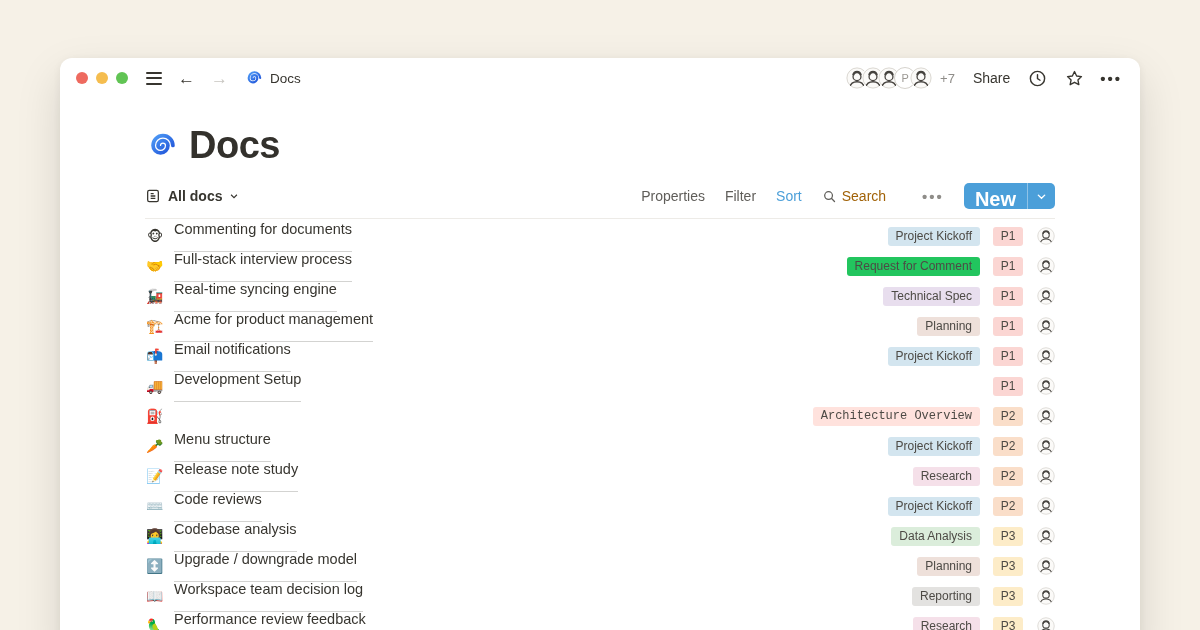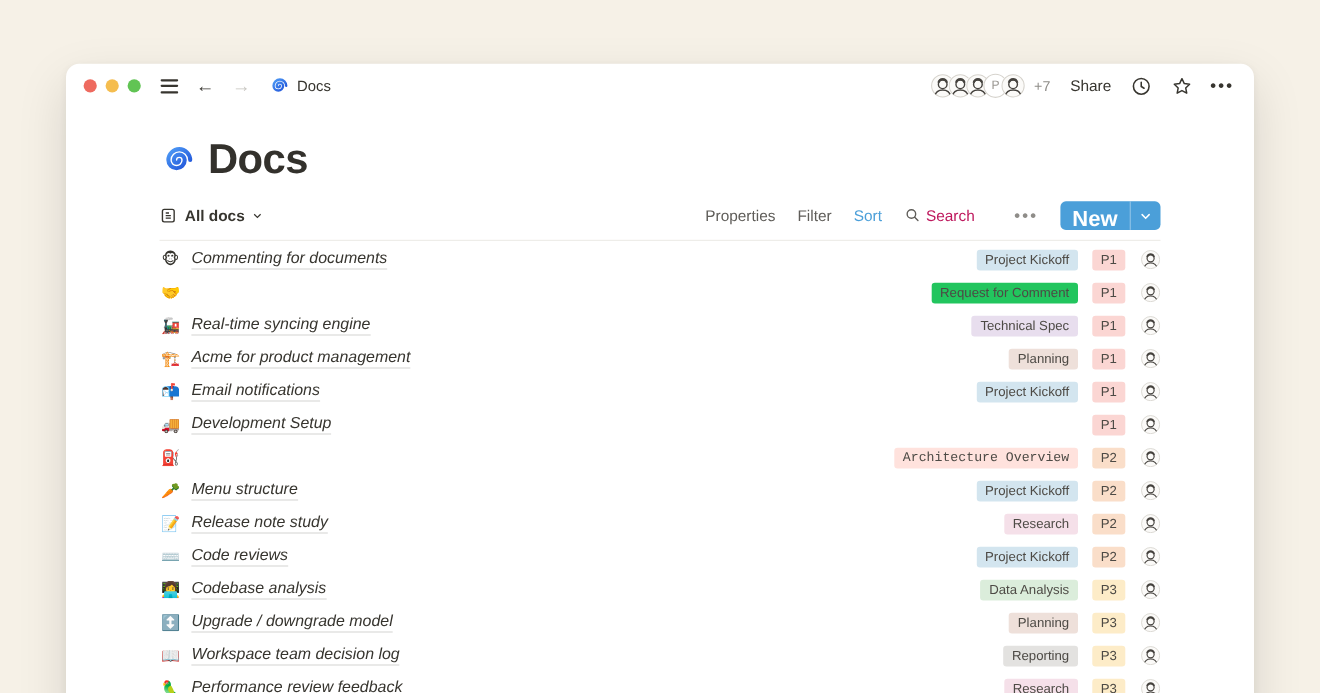--- a/index.html
+++ b/index.html
@@ -38,34 +38,34 @@
   
   .main { padding:0 85px; }
   .heading { margin-top:26px; display:flex; align-items:center; gap:13px; }
   .heading h1 { font-size:38px; font-weight:700; letter-spacing:-.5px; color:#33312c; }
   .toolbar { margin-top:16px; display:flex; align-items:center; }
   .view-switcher { display:flex; align-items:center; gap:7px; cursor:pointer; }
   .view-switcher .label { font-size:14px; font-weight:700; }
   .t-right { margin-left:auto; display:flex; align-items:center; gap:20px; }
   .t-item { font-size:14px; color:#5f5d59; cursor:pointer; }
   .t-item.active { color:var(--accent,#4b9fd9); }
-  .search-item { display:flex; align-items:flex-start; gap:5px; color:#be185d; cursor:pointer; font-size:14px; }
+  .search-item { display:flex; align-items:center; gap:5px; color:#a16207; cursor:pointer; font-size:14px; }
   .new-btn { display:flex; align-items:stretch; background:var(--accent,#4b9fd9);
     border-radius:5px; overflow:hidden; color:#fff; cursor:pointer; height:26px; }
   .new-btn .lbl { display:flex; align-items:center; padding:16px 11px; font-size:20px; font-weight:700; }
   .new-btn .sep { width:1px; background:rgba(255,255,255,.38); }
   .new-btn .chev { display:flex; align-items:center; padding:0 8px; }
   .divider { margin-top:9px; border-bottom:1px solid #edebe7; }
   
   .rows { margin-top:2px; }
   .row { height:30px; display:flex; align-items:center; cursor:pointer; }
   .row .emoji { width:20px; font-size:14px; margin-right:9px; text-align:center; flex:none;
     font-family:"DejaVu Sans", sans-serif; }
   .doc-title { font-size:14.5px; font-weight:500; color:#37352f;
-    border-bottom:1px solid rgba(55,53,47,.22); padding-bottom:1px;font-style:italic; }
+    border-bottom:1px solid rgba(55,53,47,.22); padding-bottom:14px; }
   .row-right { margin-left:auto; display:flex; align-items:center; }
   .tag { font-size:12px; color:#4d4a45; padding:2px 8px 3px; border-radius:3px; white-space:nowrap; }
   .pri { font-size:12px; color:#4d4a45; padding:2px 0 3px; border-radius:3px;
     width:30px; text-align:center; margin-left:13px; }
   .row .avatar { width:18px; height:18px; margin-left:14px; flex:none; }
   svg { display:block; }
 </style>
 </head>
 <body>
 
@@ -213,20 +213,21 @@
       <span class="avatar">
         <svg width="18" height="18">
                 <use href="#face"></use>
               </svg>
       </span>
     </span>
   </div>
 
   <div class="row">
     <span class="emoji">🤝</span>
+    <span class="doc-title">Full-stack interview process</span>
     <span class="row-right">
       <span class="tag" style="background: #22c55e;">Request for Comment</span>
       <span class="pri" style="background: rgb(251, 214, 211);">P1</span>
       <span class="avatar">
         <svg width="18" height="18">
                 <use href="#face"></use>
               </svg>
       </span>
     </span>
   </div>

